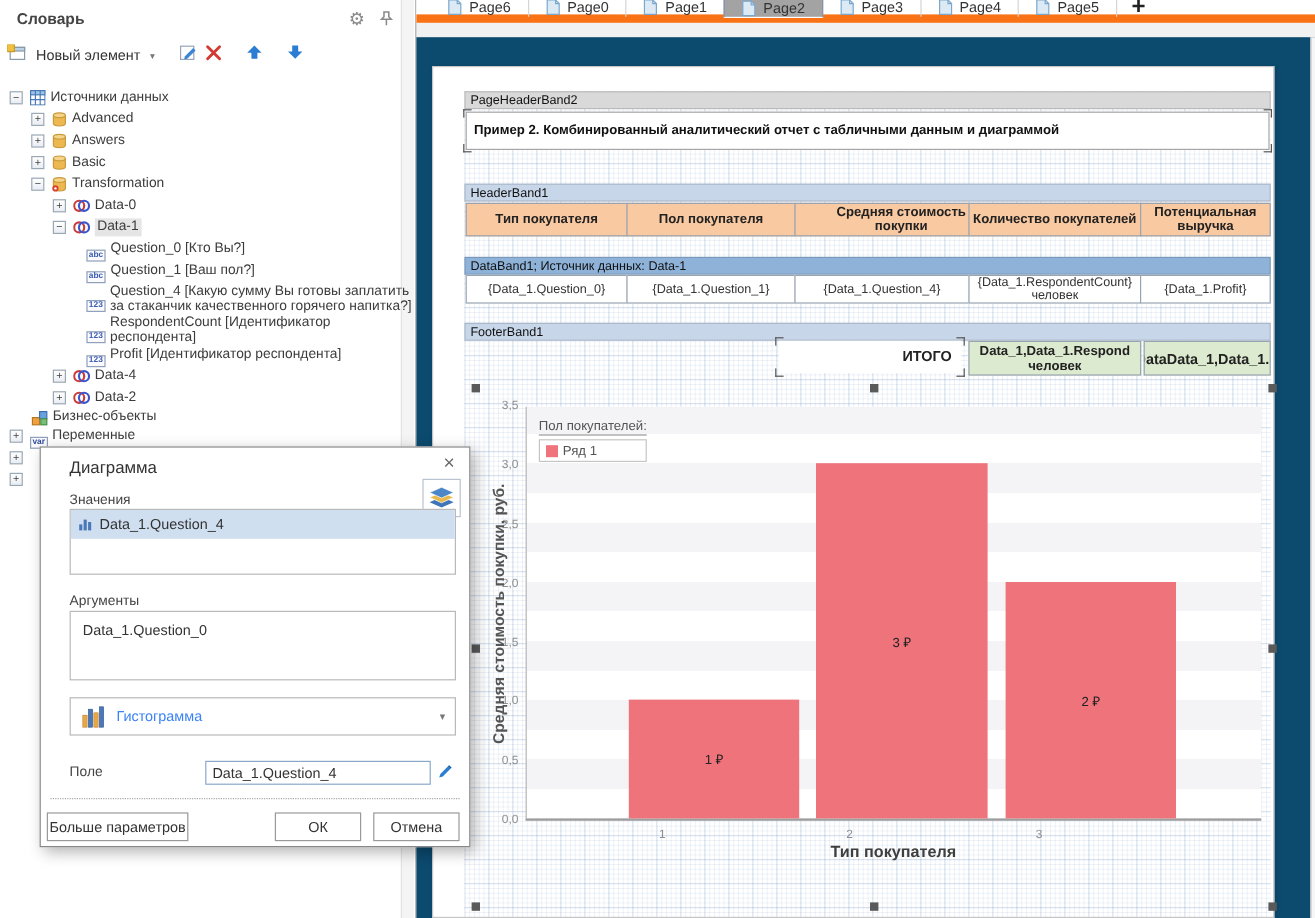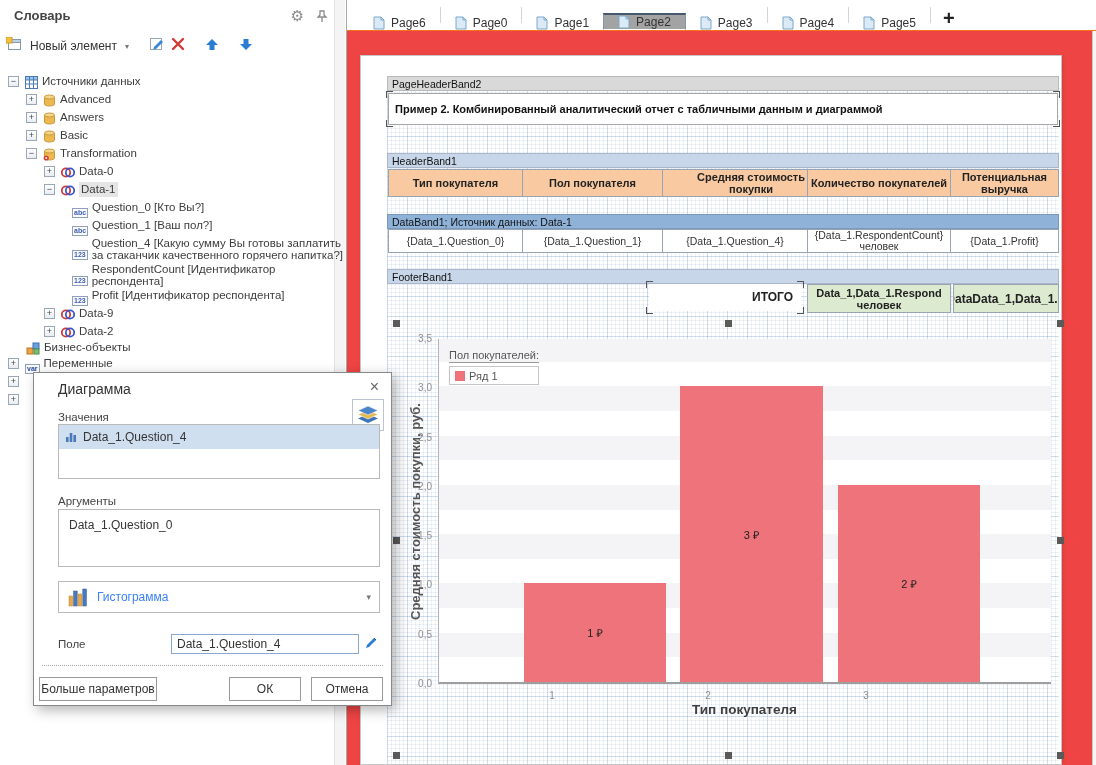--- a/index.html
+++ b/index.html
@@ -23,29 +23,29 @@
                font-size:9px; line-height:8px; text-align:center; color:#444; flex:none; cursor:pointer; }
   .trow .ticon { flex:none; margin:1px 4px 0 6px; }
   .trow .tlabel { font-size:11.5px; color:#3c3c3c; line-height:15px; white-space:nowrap; }
   .trow .tlabel.sel { background:#e5e5e5; padding:0 2px; }
   .tlabel .l2 { display:block; line-height:12px; }
   .tlabel.twoline { line-height:12px; margin-top:1px; }
   .icon-box { display:inline-block; border:1px solid #8fa0b8; background:#fbfbff; color:#3b5db0;
               font-size:7px; line-height:8px; padding:0 1px; font-weight:bold; }
 
   
-  #tabbar { position:absolute; left:347px; top:0; width:749px; height:31px; background:#fff; border-bottom:1px solid #f97316;
-            display:flex; align-items:flex-end; padding-left:12px; }
+  #tabbar { position:absolute; left:347px; top:0; width:749px; height:19px; background:#fff; border-bottom:7px solid #f97316;
+            display:flex; align-items:center; padding-left:12px; }
   .tab { display:flex; align-items:center; gap:6px; padding:0 14px; font-size:12px; color:#333; cursor:pointer; }
   .tab.active { border:1px solid #8494a8; border-top:2px solid #46586e; border-bottom:1px solid #fff; background:#a3a3a3; }
   .tabsep { width:1px; height:16px; background:#d5d5d5; align-self:center; }
   .tab-add { display:flex; align-items:center; padding:0 12px; font-size:20px; font-weight:bold; color:#222; cursor:pointer; }
 
   
-  #canvas { position:absolute; left:347px; top:31px; width:749px; height:734px; background:#ef4444; }
+  #canvas { position:absolute; left:347px; top:31px; width:749px; height:734px; background:#0c4a6e; }
   #canvas .edge { position:absolute; right:0; top:0; width:4px; height:734px; background:#f6f6f6; border-left:1px solid #c9c9c9; }
   #page { position:absolute; left:13px; top:24px; width:702px; height:710px; background:#fff; border:1px solid #c6c6c6;
           box-shadow:1px 1px 4px rgba(0,0,0,.12); }
   #grid { position:absolute; left:26px; top:20px; width:672px; height:688px;
     background-image:
       linear-gradient(rgba(100,140,190,.22) 1px, transparent 1px),
       linear-gradient(90deg, rgba(100,140,190,.22) 1px, transparent 1px),
       linear-gradient(rgba(100,140,190,.11) 1px, transparent 1px),
       linear-gradient(90deg, rgba(100,140,190,.11) 1px, transparent 1px);
     background-size:20px 20px,20px 20px,4px 4px,4px 4px; }
@@ -240,21 +240,21 @@
     <div class="trow" style="left:72px; top:288px;">
       <span class="ticon" style="margin-left:0;"><span class="icon-box">123</span></span>
       <span class="tlabel">Profit [Идентификатор респондента]</span>
     </div>
     <div class="trow" style="left:44px; top:306px;">
       <span class="exp">+</span>
       <span class="ticon"><svg width="14" height="13" viewBox="0 0 14 13">
             <circle cx="5" cy="6.5" r="4.2" fill="none" stroke="#cc3a3a" stroke-width="1.8"></circle>
             <circle cx="9" cy="6.5" r="4.2" fill="none" stroke="#3a55cc" stroke-width="1.8"></circle>
           </svg></span>
-      <span class="tlabel">Data-9</span>
+      <span class="tlabel">Data-4</span>
     </div>
     <div class="trow" style="left:44px; top:324px;">
       <span class="exp">+</span>
       <span class="ticon"><svg width="14" height="13" viewBox="0 0 14 13">
             <circle cx="5" cy="6.5" r="4.2" fill="none" stroke="#cc3a3a" stroke-width="1.8"></circle>
             <circle cx="9" cy="6.5" r="4.2" fill="none" stroke="#3a55cc" stroke-width="1.8"></circle>
           </svg></span>
       <span class="tlabel">Data-2</span>
     </div>
     <div class="trow" style="left:26px; top:340px;">

